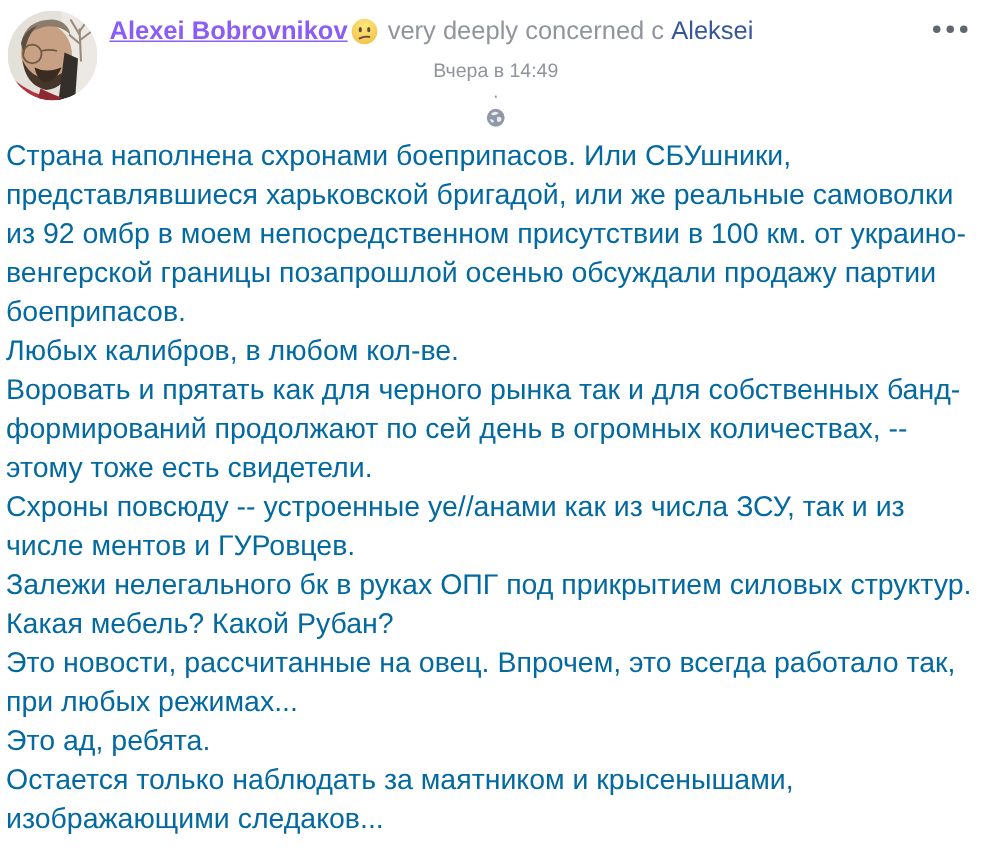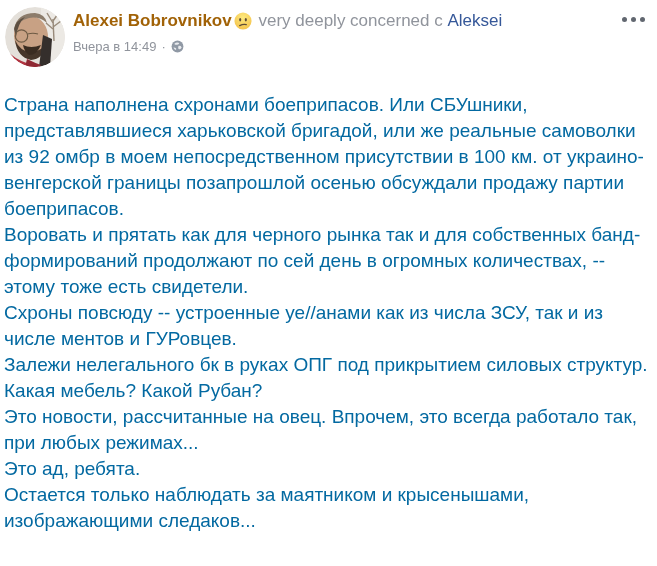--- a/index.html
+++ b/index.html
@@ -40,40 +40,42 @@
     top: 9px;
     width: 515px;
   }
   .header-text {
     font-size: 17px;
     line-height: 23px;
     color: #1d2129;
   }
   .name-link {
     font-weight: 700;
-    color: #a16207;
+    color: #8b5cf6;
+    text-decoration: underline;
   }
   .feeling {
     color: #90949c;
   }
   .tag-link {
     color: #365899;
     font-weight: 400;
   }
   .emoji {
     vertical-align: -4px;
     margin: 0 2px;
   }
   .meta {
     margin-top: 6px;
     font-size: 13px;
     line-height: 17px;
     color: #90949c;
     display: flex;
     align-items: center;
+    flex-direction: column;
   }
   .time-link { color: #90949c; }
   .meta .sep { margin: 0 5px; }
   .globe { display: block; }
 
   
   .menu-btn {
     position: absolute;
     right: 9px;
     top: 14px;
@@ -177,20 +179,21 @@
   </div>
 
   <div class="menu-btn">
     <span class="dot"></span>
     <span class="dot"></span>
     <span class="dot"></span>
   </div>
 
   <div class="post-body">
       <div>Страна наполнена схронами боеприпасов. Или СБУшники, представлявшиеся харьковской бригадой, или же реальные самоволки из 92 омбр в моем непосредственном присутствии в 100 км. от украино-венгерской границы позапрошлой осенью обсуждали продажу партии боеприпасов.</div>
+      <div>Любых калибров, в любом кол-ве.</div>
       <div>Воровать и прятать как для черного рынка так и для собственных банд-формирований продолжают по сей день в огромных количествах, -- этому тоже есть свидетели.</div>
       <div>Схроны повсюду -- устроенные уе//анами как из числа ЗСУ, так и из числе ментов и ГУРовцев.</div>
       <div>Залежи нелегального бк в руках ОПГ под прикрытием силовых структур.</div>
       <div>Какая мебель? Какой Рубан?</div>
       <div>Это новости, рассчитанные на овец. Впрочем, это всегда работало так, при любых режимах...</div>
       <div>Это ад, ребята.</div>
       <div>Остается только наблюдать за маятником и крысенышами, изображающими следаков...</div>
     </div>
 
 </div>

